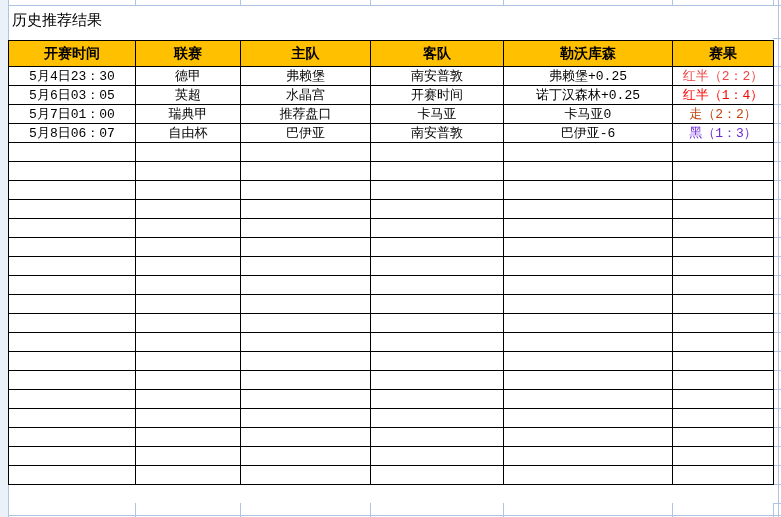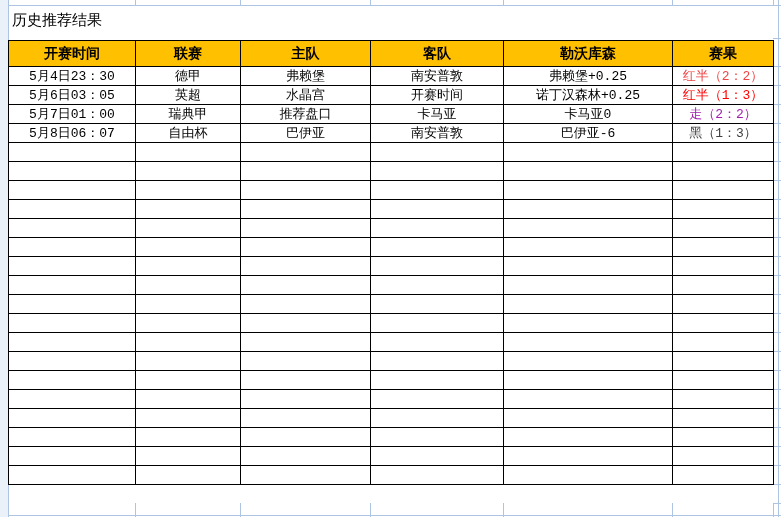--- a/index.html
+++ b/index.html
@@ -144,37 +144,37 @@
         <td>南安普敦</td>
         <td>弗赖堡+0.25</td>
         <td style="color: #ef4444;">红半（2：2）</td>
       </tr>
       <tr>
         <td>5月6日03：05</td>
         <td>英超</td>
         <td>水晶宫</td>
         <td>开赛时间</td>
         <td>诺丁汉森林+0.25</td>
-        <td style="color: rgb(255, 0, 0);">红半（1：3）</td>
+        <td style="color: rgb(255, 0, 0);">红半（1：4）</td>
       </tr>
       <tr>
         <td>5月7日01：00</td>
         <td>瑞典甲</td>
         <td>推荐盘口</td>
         <td>卡马亚</td>
         <td>卡马亚0</td>
-        <td style="color: #a21caf;">走（2：2）</td>
+        <td style="color: #c2410c;">走（2：2）</td>
       </tr>
       <tr>
         <td>5月8日06：07</td>
         <td>自由杯</td>
         <td>巴伊亚</td>
         <td>南安普敦</td>
         <td>巴伊亚-6</td>
-        <td style="color: #404040;">黑（1：3）</td>
+        <td style="color: #6d28d9;">黑（1：3）</td>
       </tr>
       <tr>
         <td></td>
         <td></td>
         <td></td>
         <td></td>
         <td></td>
         <td></td>
       </tr>
       <tr>

